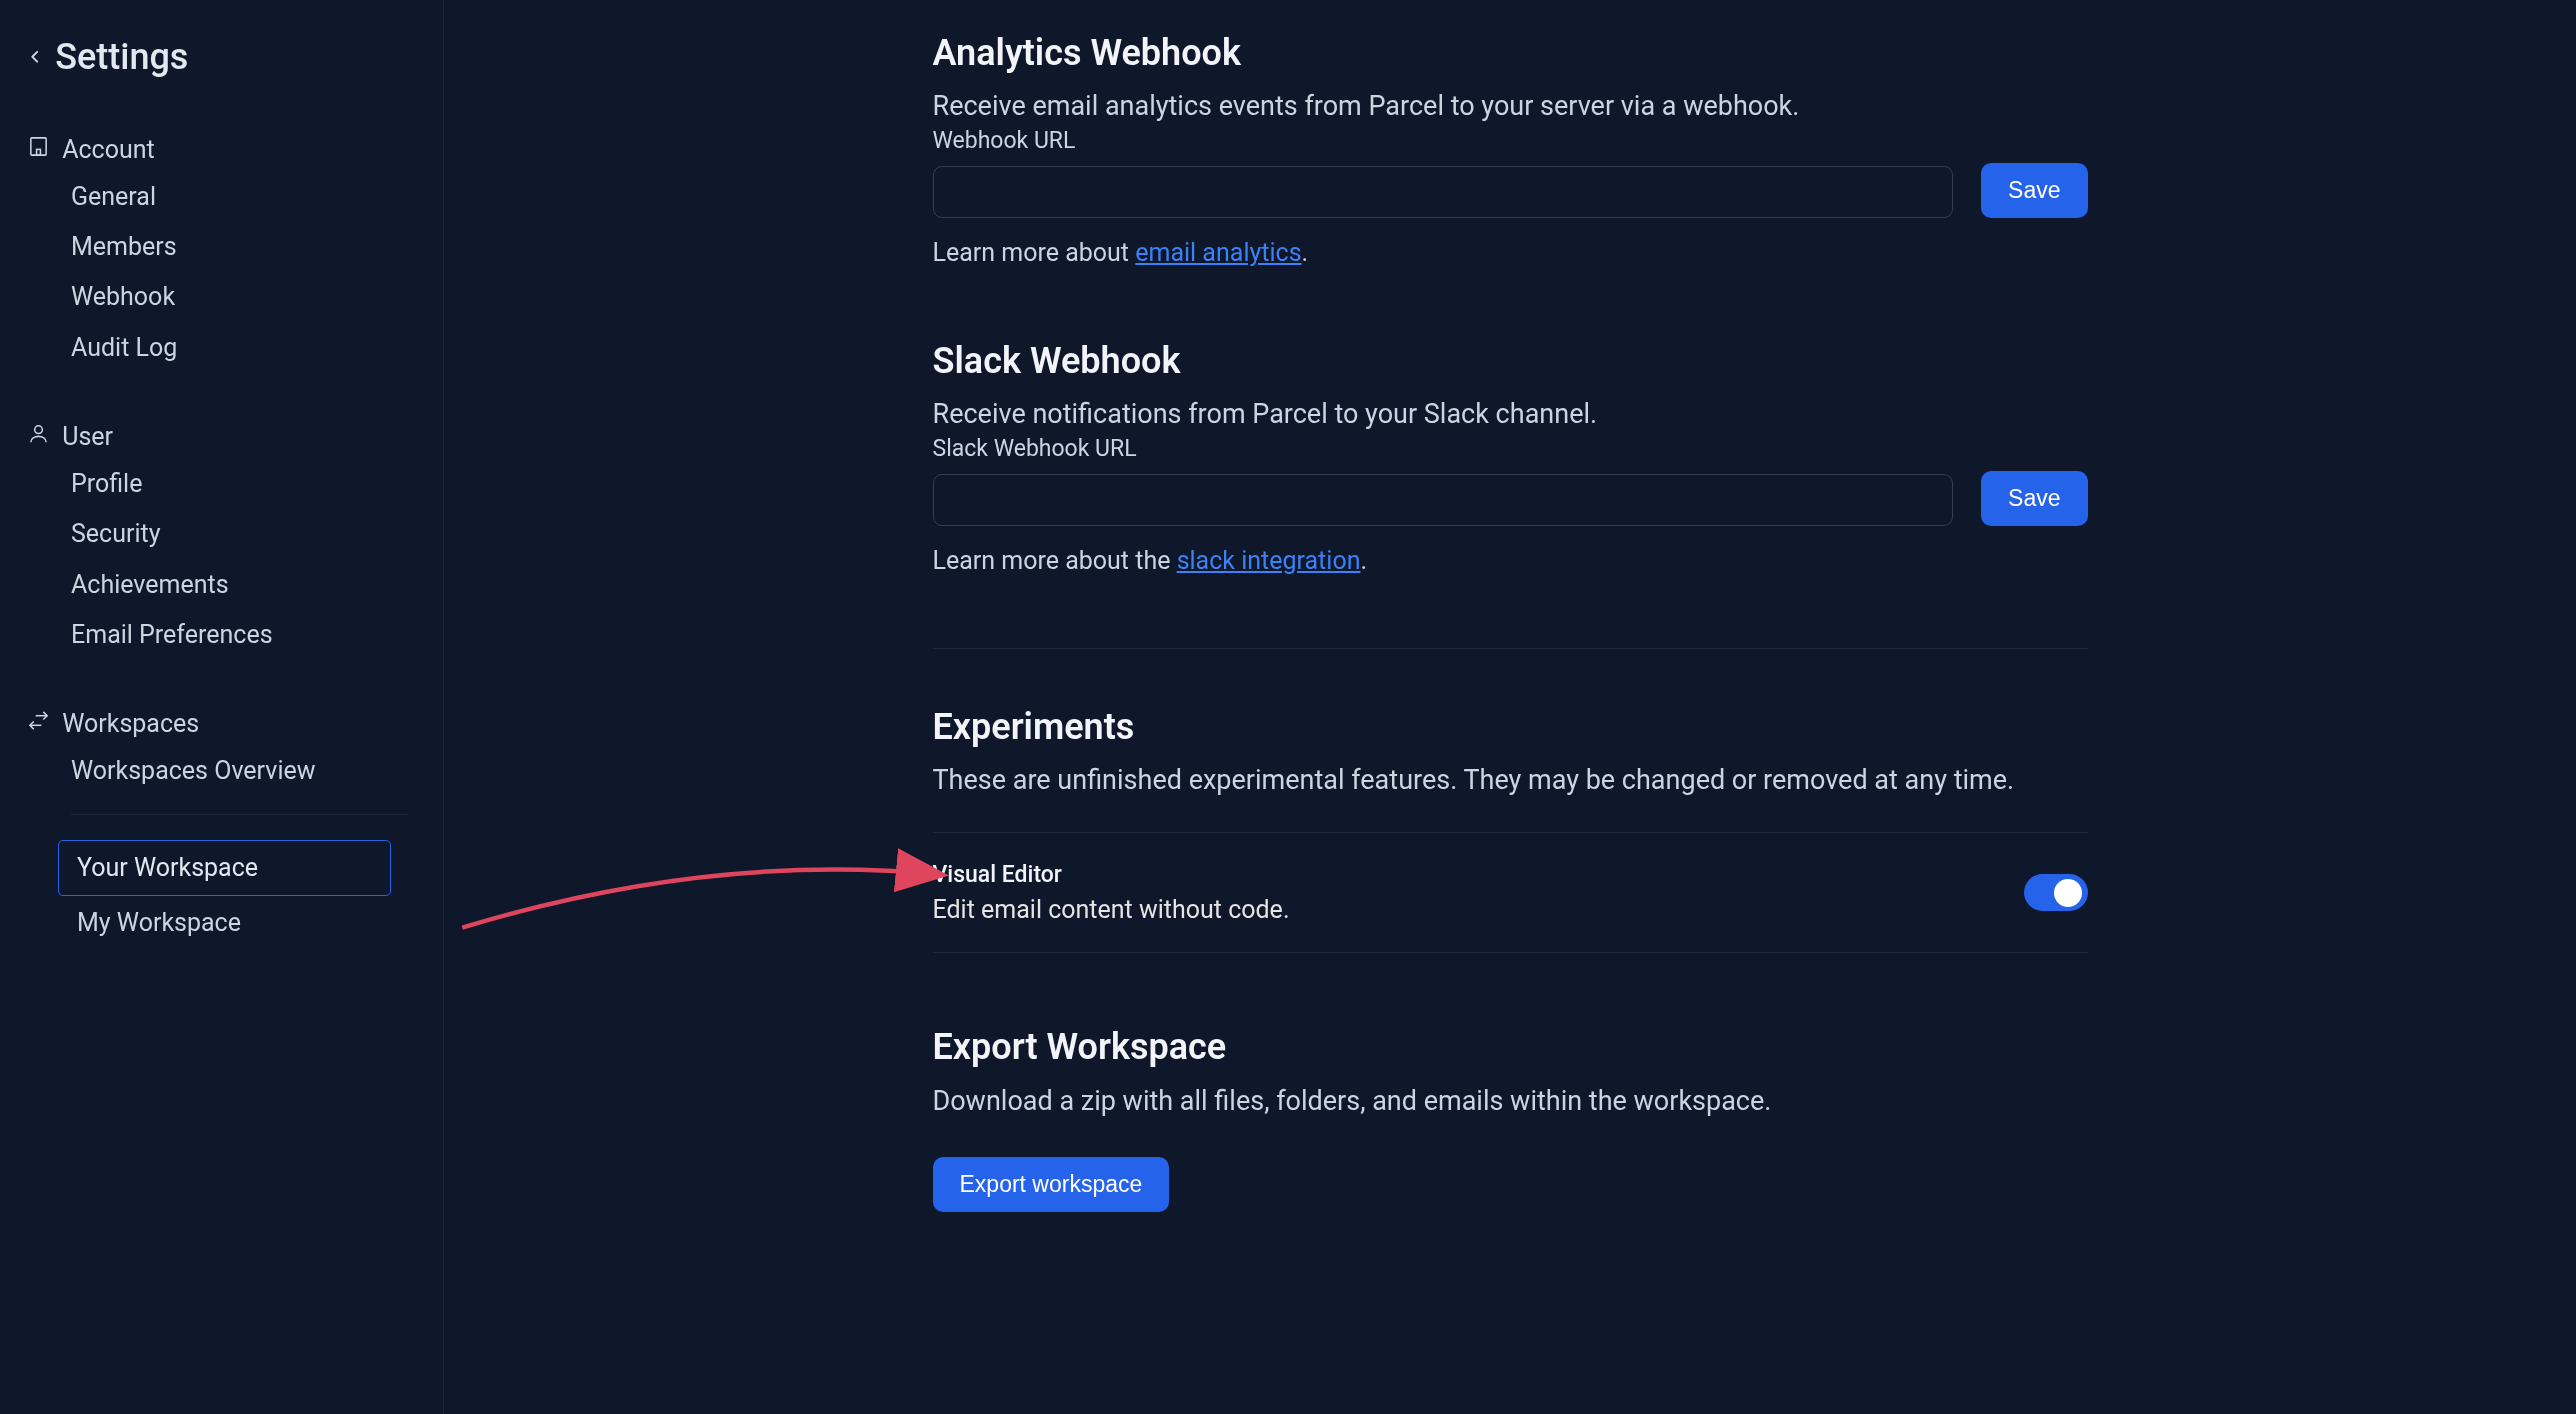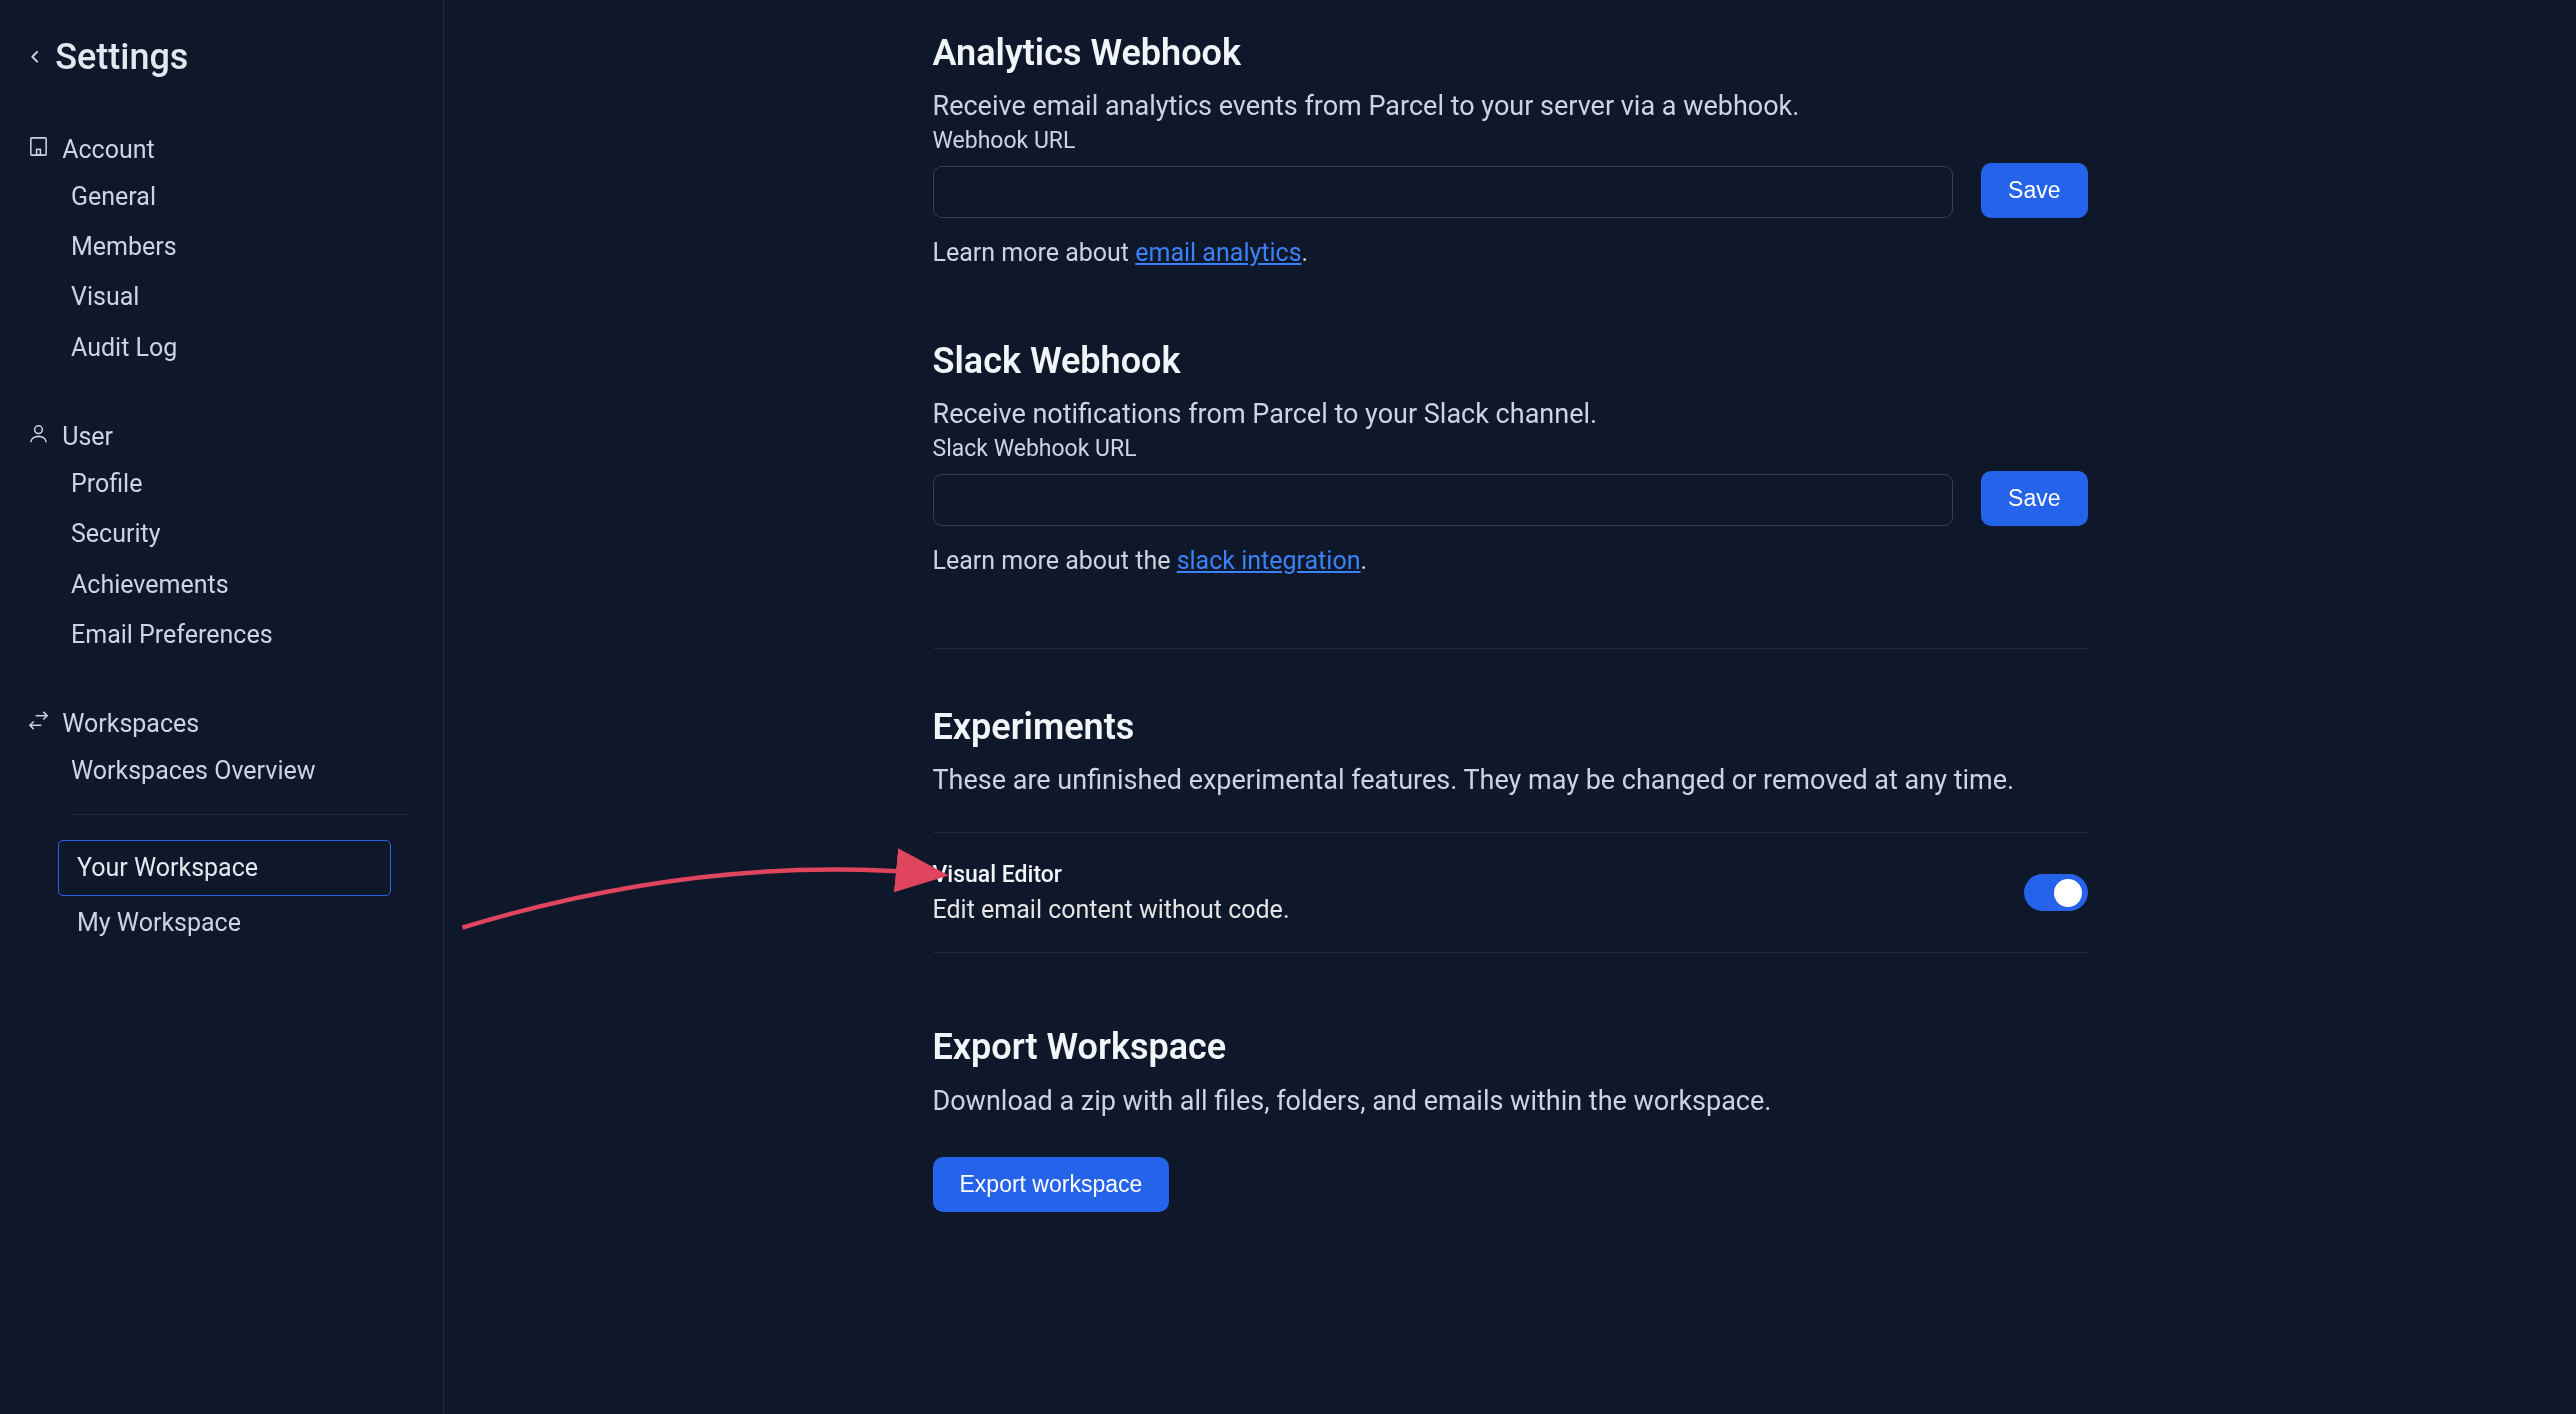--- a/index.html
+++ b/index.html
@@ -244,21 +244,21 @@
             <line x1="9" y1="11" x2="9" y2="11"></line>
             <line x1="15" y1="11" x2="15" y2="11"></line>
             <rect x="10" y="15" width="4" height="6"></rect>
           </svg>
       </span>
       <span>Account</span>
     </div>
     <div class="section-items">
       <div class="nav-item">General</div>
       <div class="nav-item">Members</div>
-      <div class="nav-item">Visual</div>
+      <div class="nav-item">Webhook</div>
       <div class="nav-item">Audit Log</div>
     </div>
 
     <div class="section-spacer"></div>
 
     <div class="section-header">
       <span>
         <svg viewBox="0 0 24 24">
             <circle cx="12" cy="8" r="4"></circle>
             <path d="M4 21c0-4 4-6 8-6s8 2 8 6"></path>

